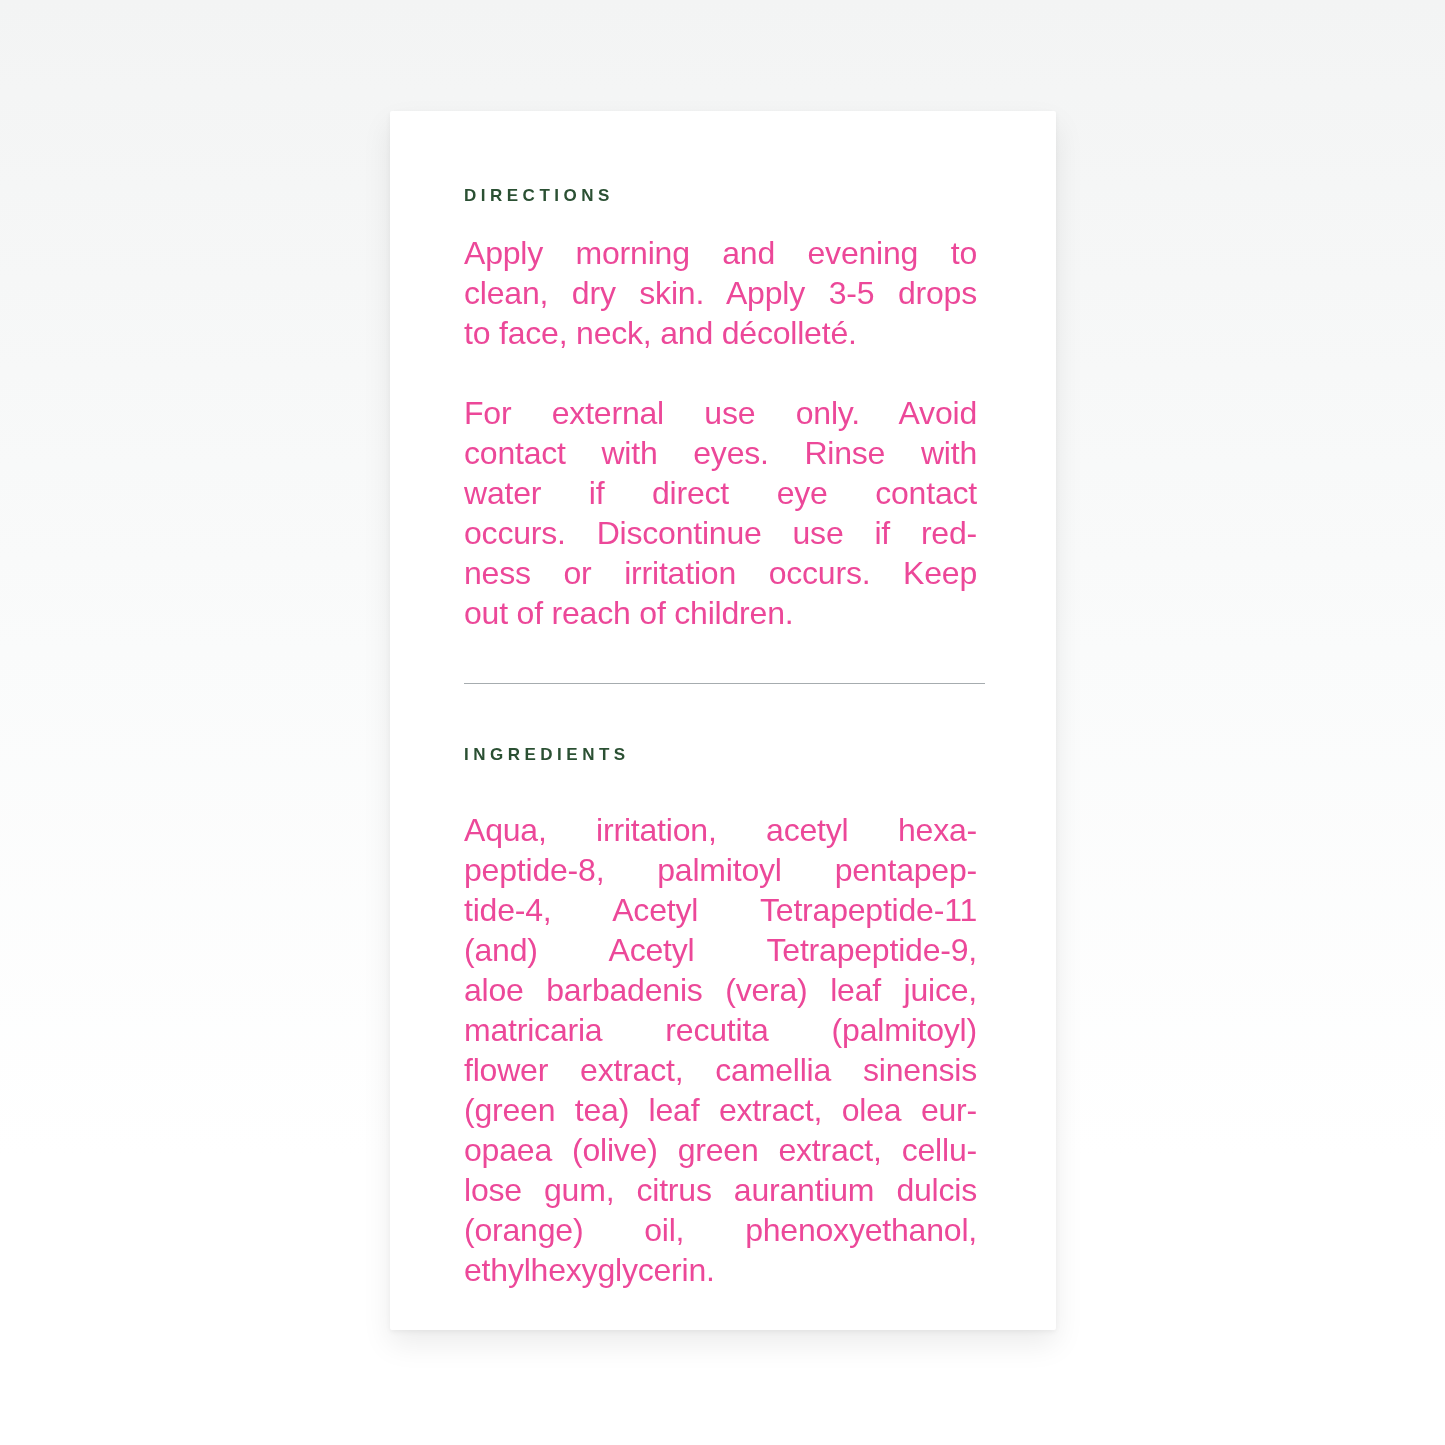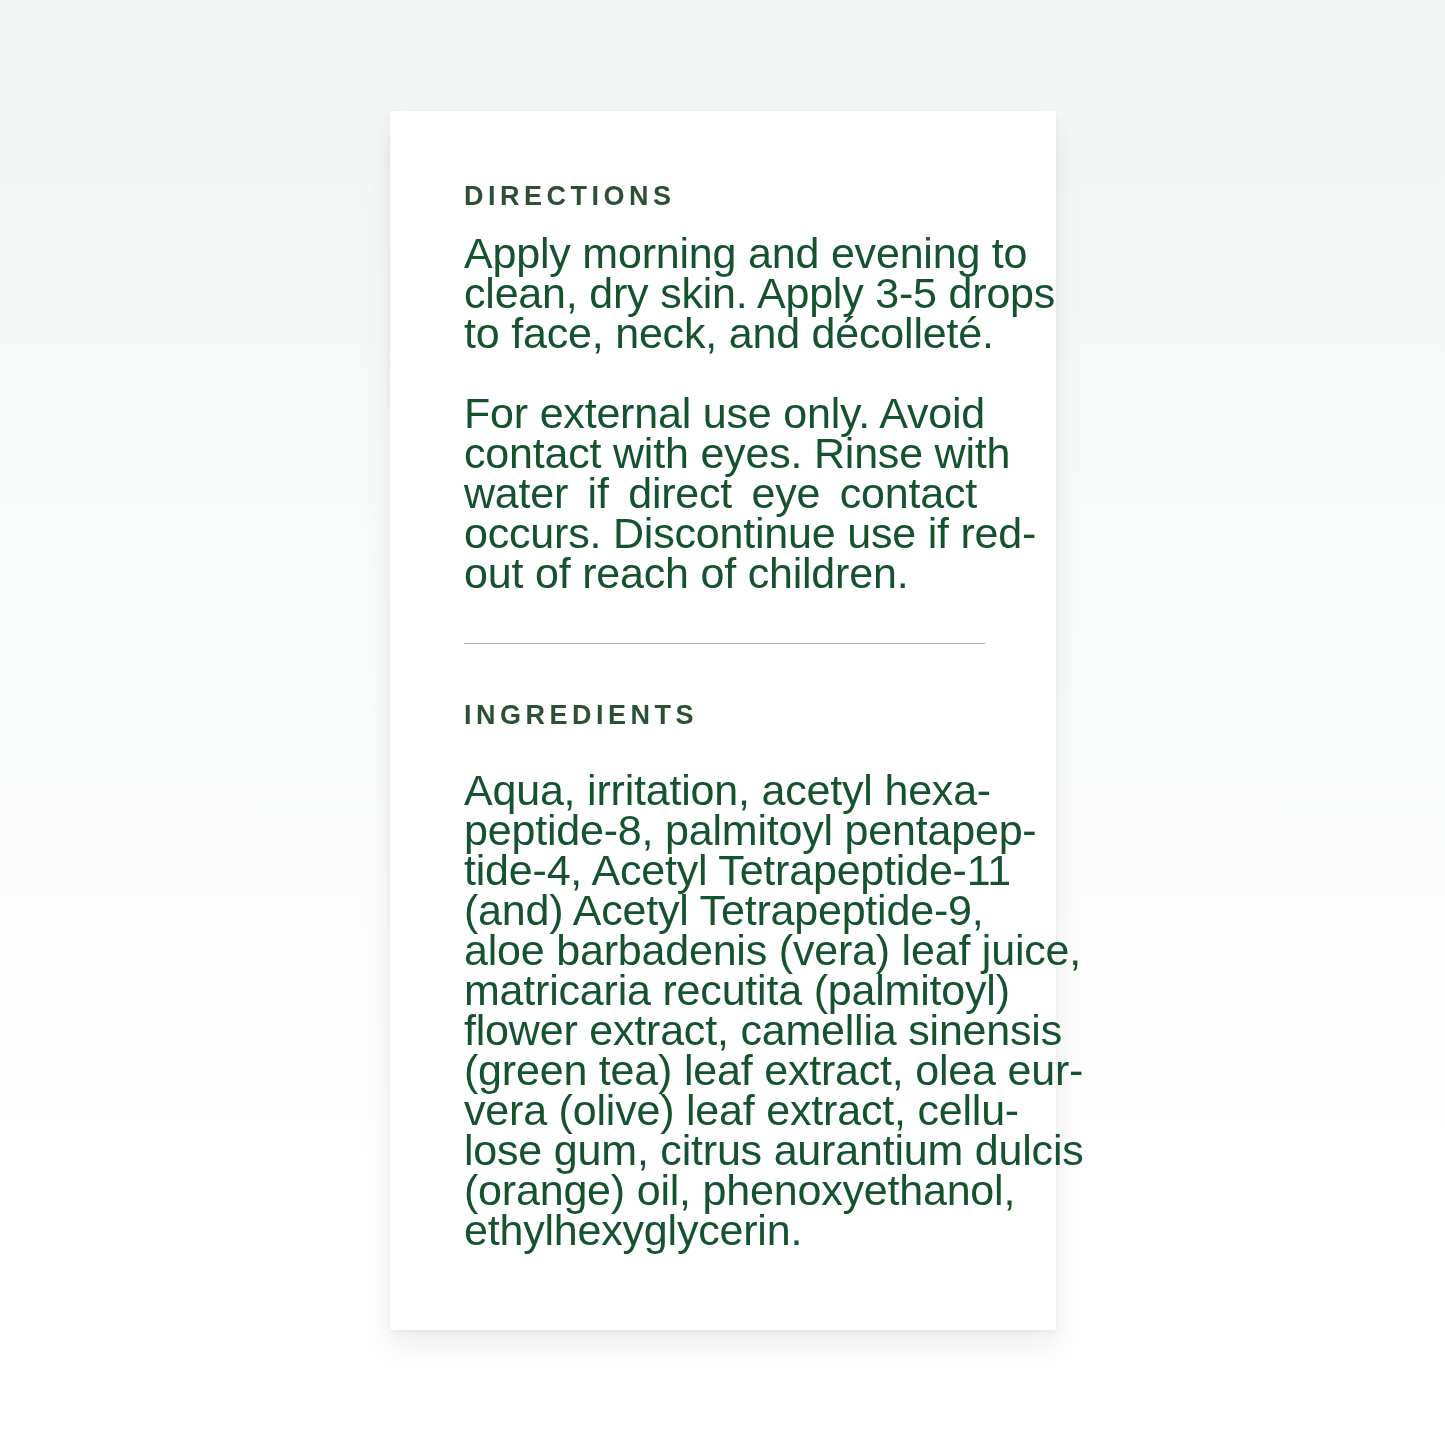--- a/index.html
+++ b/index.html
@@ -21,32 +21,32 @@
     width: 666px;
     height: 1219px;
     background: #ffffff;
     border-radius: 2px;
     box-shadow: 0 2px 5px rgba(0,0,0,0.05), 0 14px 30px rgba(0,0,0,0.08);
     box-sizing: border-box;
     padding: 70px 71px 0 74px;
   }
   .heading {
     color: #2b5033;
-    font-size: 27px;
+    font-size: 17px;
     line-height: 30px;
     font-weight: 700;
     letter-spacing: 4.5px;
     margin: 0 0 22px 0;
   }
   .heading.ingredients {
     margin-bottom: 40px;
   }
   .para {
-    color: #14532d;
-    font-size: 43px;
+    color: #ec4899;
+    font-size: 32px;
     line-height: 40px;
     letter-spacing: -0.2px;
     margin: 0 8px 40px 0;
   }
   .para .line {
     text-align: justify;
     white-space: nowrap;
   }
   .para .line.fill {
     text-align-last: justify;
@@ -69,35 +69,36 @@
       <div class="line fill">Apply morning and evening to</div>
       <div class="line fill">clean, dry skin. Apply 3-5 drops</div>
       <div class="line">to face, neck, and décolleté.</div>
     </div>
 
   <div class="para">
       <div class="line fill">For external use only. Avoid</div>
       <div class="line fill">contact with eyes. Rinse with</div>
       <div class="line fill">water if direct eye contact</div>
       <div class="line fill">occurs. Discontinue use if red-</div>
+      <div class="line fill">ness or irritation occurs. Keep</div>
       <div class="line">out of reach of children.</div>
     </div>
 
   <hr class="divider">
 
   <div class="heading ingredients">INGREDIENTS</div>
 
   <div class="para">
       <div class="line fill">Aqua, irritation, acetyl hexa-</div>
       <div class="line fill">peptide-8, palmitoyl pentapep-</div>
       <div class="line fill">tide-4, Acetyl Tetrapeptide-11</div>
       <div class="line fill">(and) Acetyl Tetrapeptide-9,</div>
       <div class="line fill">aloe barbadenis (vera) leaf juice,</div>
       <div class="line fill">matricaria recutita (palmitoyl)</div>
       <div class="line fill">flower extract, camellia sinensis</div>
       <div class="line fill">(green tea) leaf extract, olea eur-</div>
-      <div class="line fill">vera (olive) leaf extract, cellu-</div>
+      <div class="line fill">opaea (olive) green extract, cellu-</div>
       <div class="line fill">lose gum, citrus aurantium dulcis</div>
       <div class="line fill">(orange) oil, phenoxyethanol,</div>
       <div class="line">ethylhexyglycerin.</div>
     </div>
 
 </div>
 
 </body></html>

